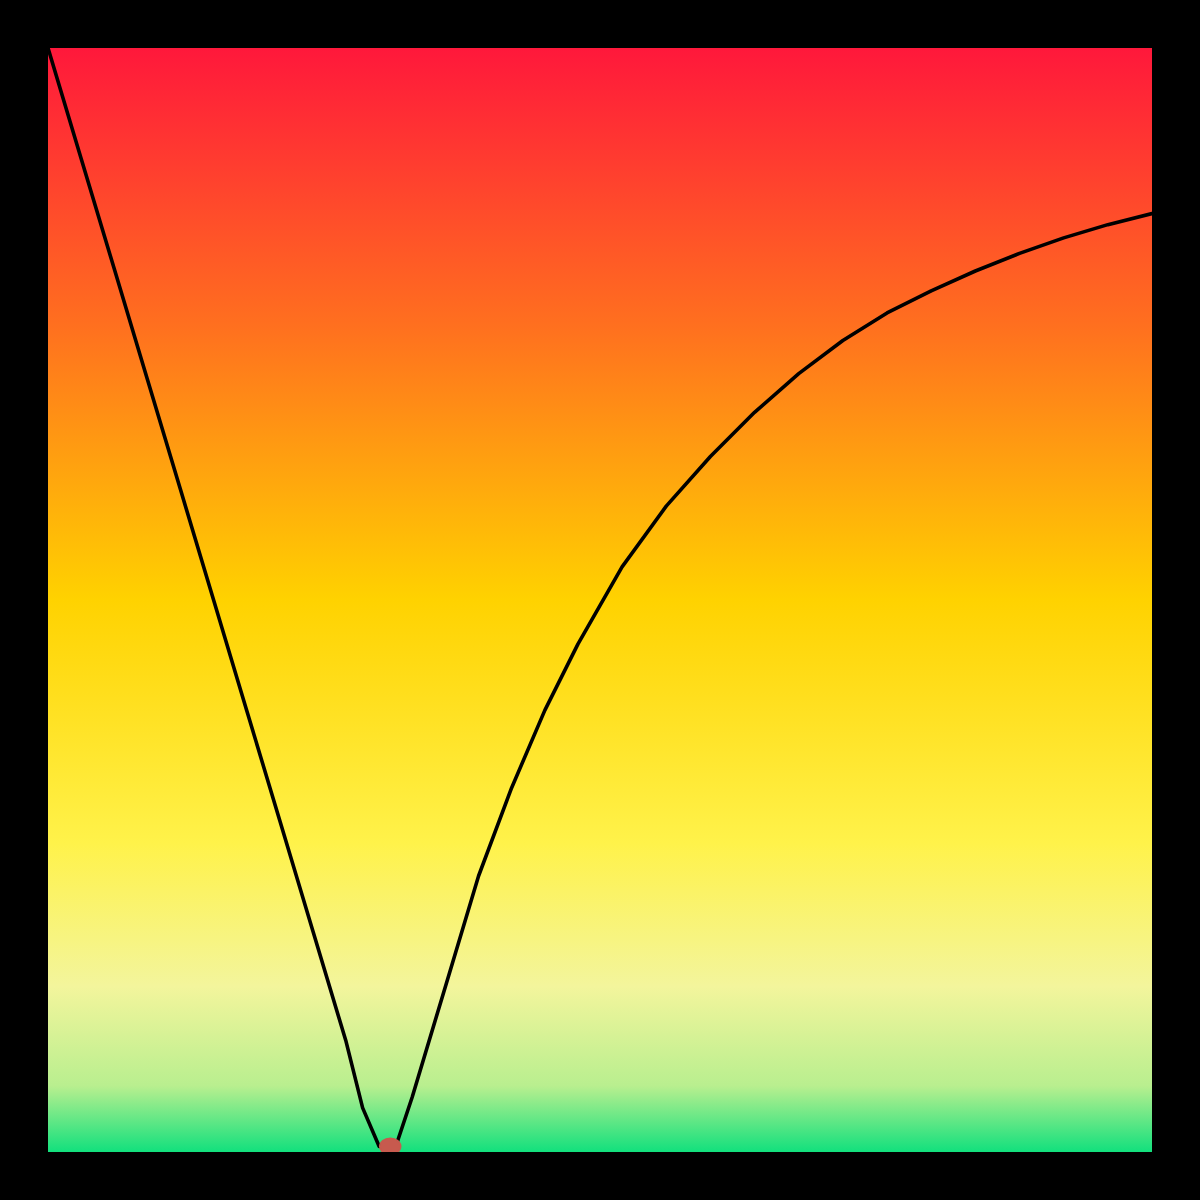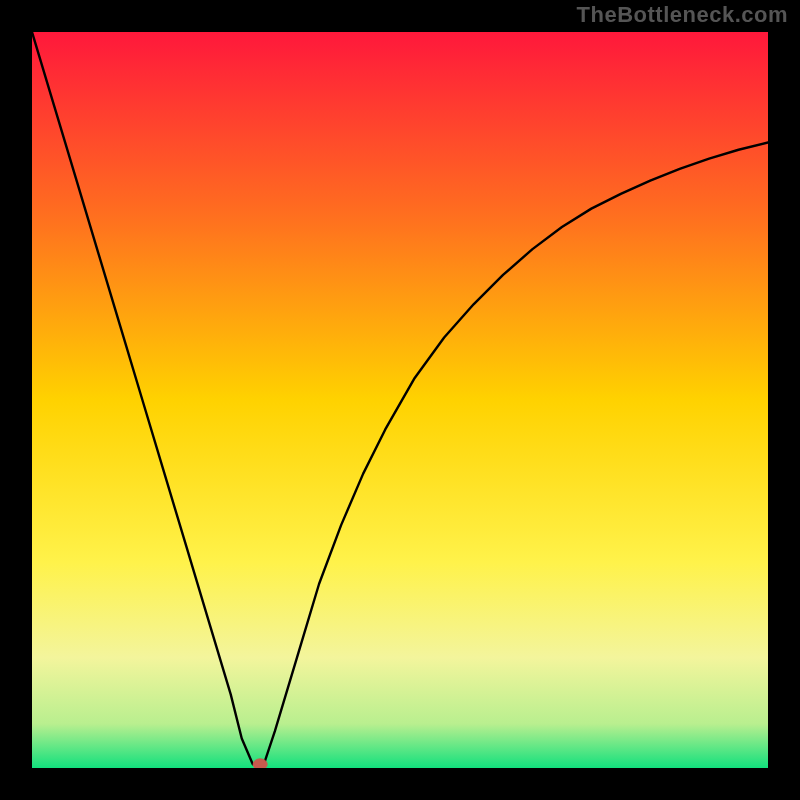--- a/index.html
+++ b/index.html
@@ -34,21 +34,20 @@
     height: 736px;
   }
   svg {
     display: block;
   }
 </style>
 </head>
 <body>
 
 <div class="frame">
-  <div class="watermark">TheBottleneck.com</div>
 
   <div class="plot-area">
     <svg id="chart-svg" width="736" height="736" viewBox="0 0 736 736">
       <defs>
         <linearGradient id="bg-grad" x1="0" y1="0" x2="0" y2="1">
             <stop offset="0%" stop-color="#ff183b"></stop>
             <stop offset="25%" stop-color="#ff6f1f"></stop>
             <stop offset="50%" stop-color="#ffd200"></stop>
             <stop offset="72%" stop-color="#fff24a"></stop>
             <stop offset="85%" stop-color="#f3f59c"></stop>

